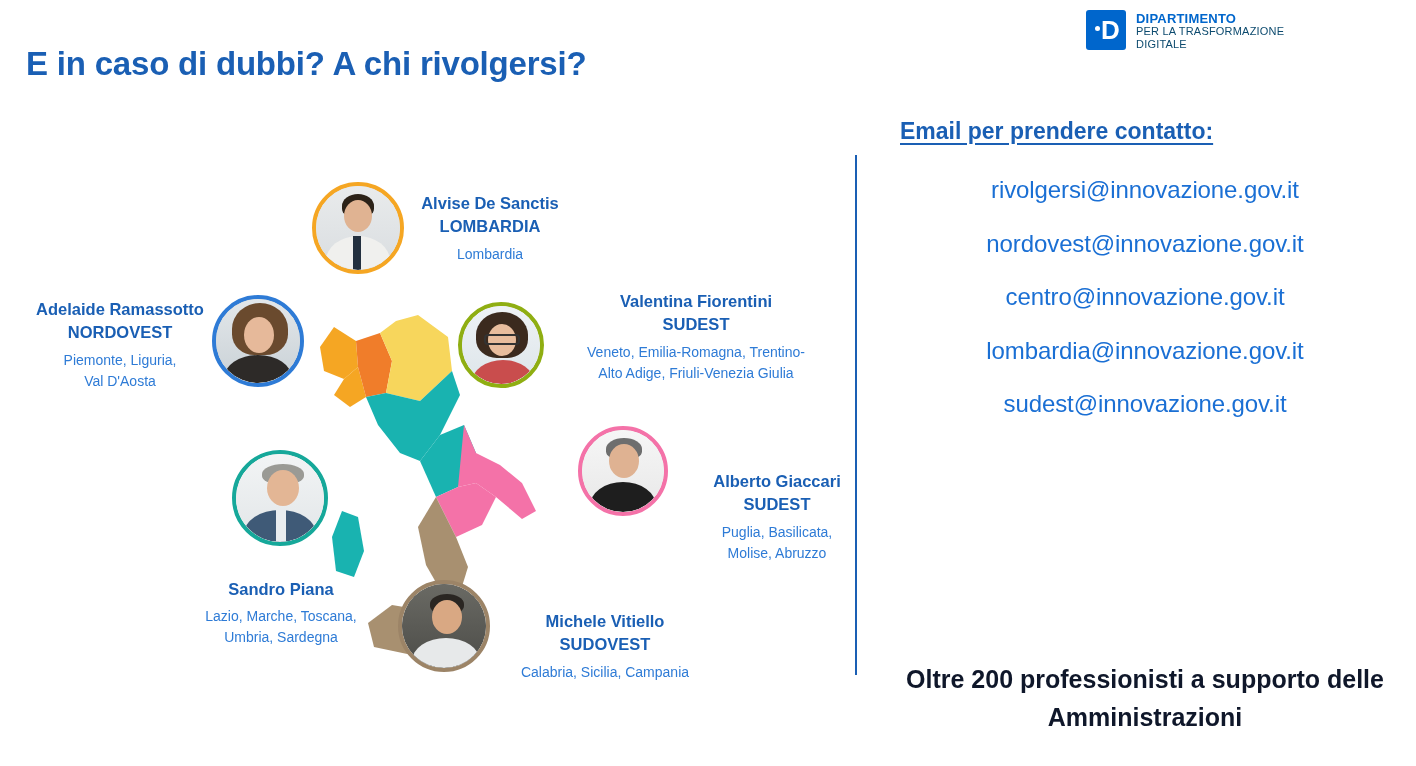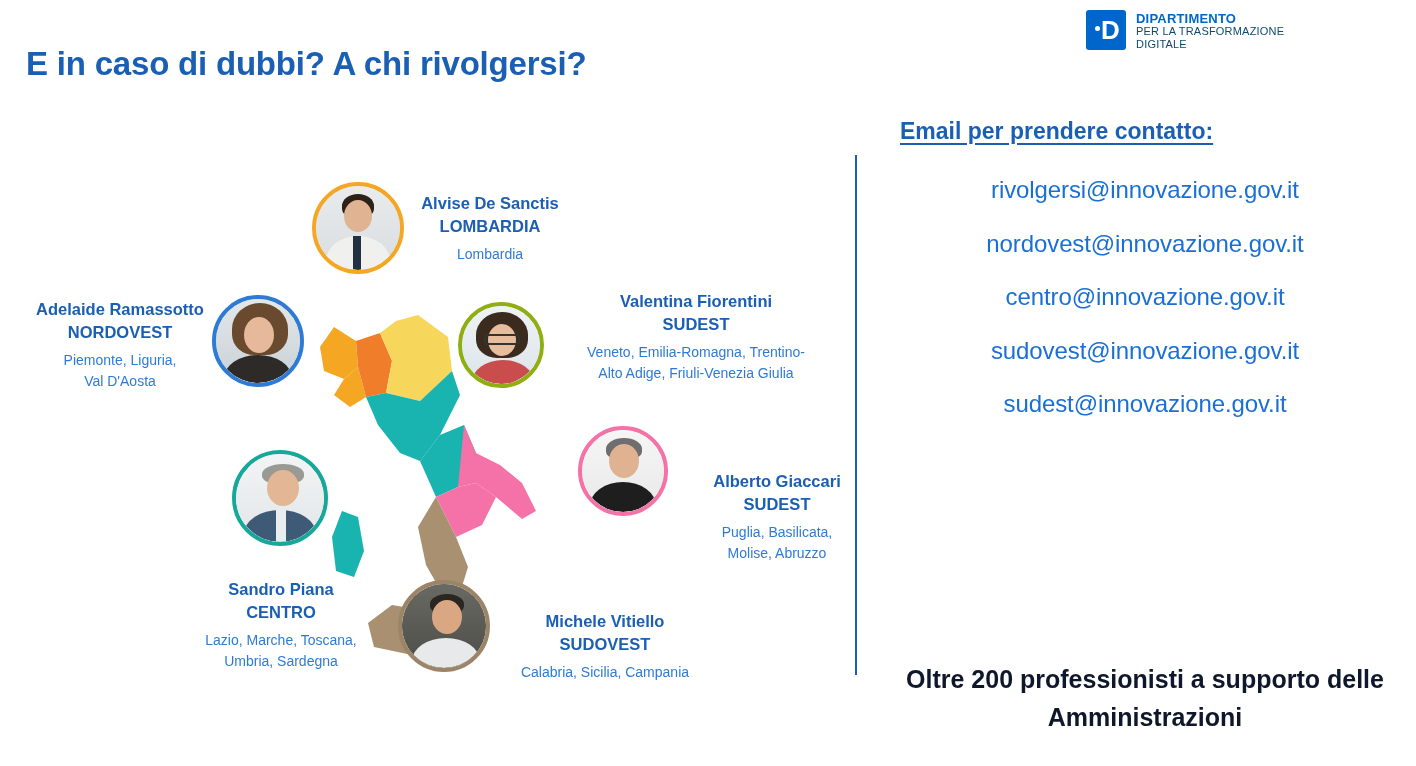--- a/index.html
+++ b/index.html
@@ -304,21 +304,20 @@
       <div class="photo" style="background:#eef1f2;">
         <div class="bg-a" style="background:linear-gradient(180deg,#f2f4f5 0%,#e2e6e8 100%);"></div>
         <div class="hair" style="left:26px; top:10px; width:42px; height:20px; background:#9a9a95;"></div>
         <div class="head" style="left:31px; top:16px; width:32px; height:36px; background:#e3b695;"></div>
         <div class="body" style="left:8px; top:56px; width:72px; height:48px; background:#3f5a77;"></div>
         <div class="shirt" style="left:40px; top:56px; width:10px; height:36px; background:#e9edf0;"></div>
       </div>
     </div>
     <div class="ptxt ta-c" style="left:150px; top:428px; width:262px;">
       <div class="pname">Sandro Piana</div>
-      <div class="pzone">CENTRO</div>
       <div class="pregions" style="white-space:pre-line;">Lazio, Marche, Toscana,
 Umbria, Sardegna</div>
     </div>
   </div>
 
   <div class="person">
     <div class="avatar" style="left:398px; top:430px; width:92px; height:92px; border:4px solid #9c8467;">
       <div class="photo" style="background:#5a5a56;">
         <div class="bg-a" style="background:linear-gradient(180deg,#6a6a64 0%,#4c4c48 100%);"></div>
         <div class="hair" style="left:28px; top:10px; width:34px; height:20px; background:#2a2622;"></div>
@@ -336,17 +335,17 @@
 </div>
 
 <div class="divider"></div>
 
 <div class="email-heading">Email per prendere contatto:</div>
 
 <div class="email-list">
   <div class="email-item">rivolgersi@innovazione.gov.it</div>
   <div class="email-item">nordovest@innovazione.gov.it</div>
   <div class="email-item">centro@innovazione.gov.it</div>
-  <div class="email-item">sudovest@innovazione.gov.it</div>
+  <div class="email-item">lombardia@innovazione.gov.it</div>
   <div class="email-item">sudest@innovazione.gov.it</div>
 </div>
 
 <div class="footer-note">Oltre 200 professionisti a supporto delle Amministrazioni</div>
 
 </body></html>

